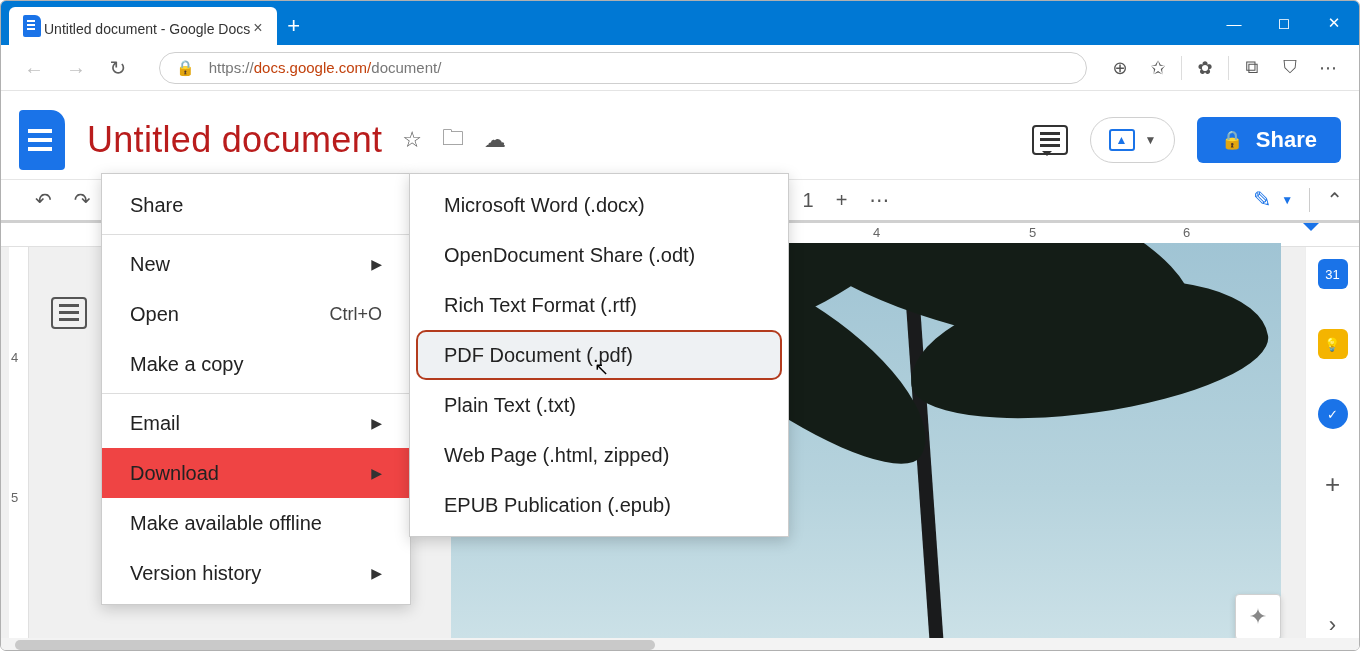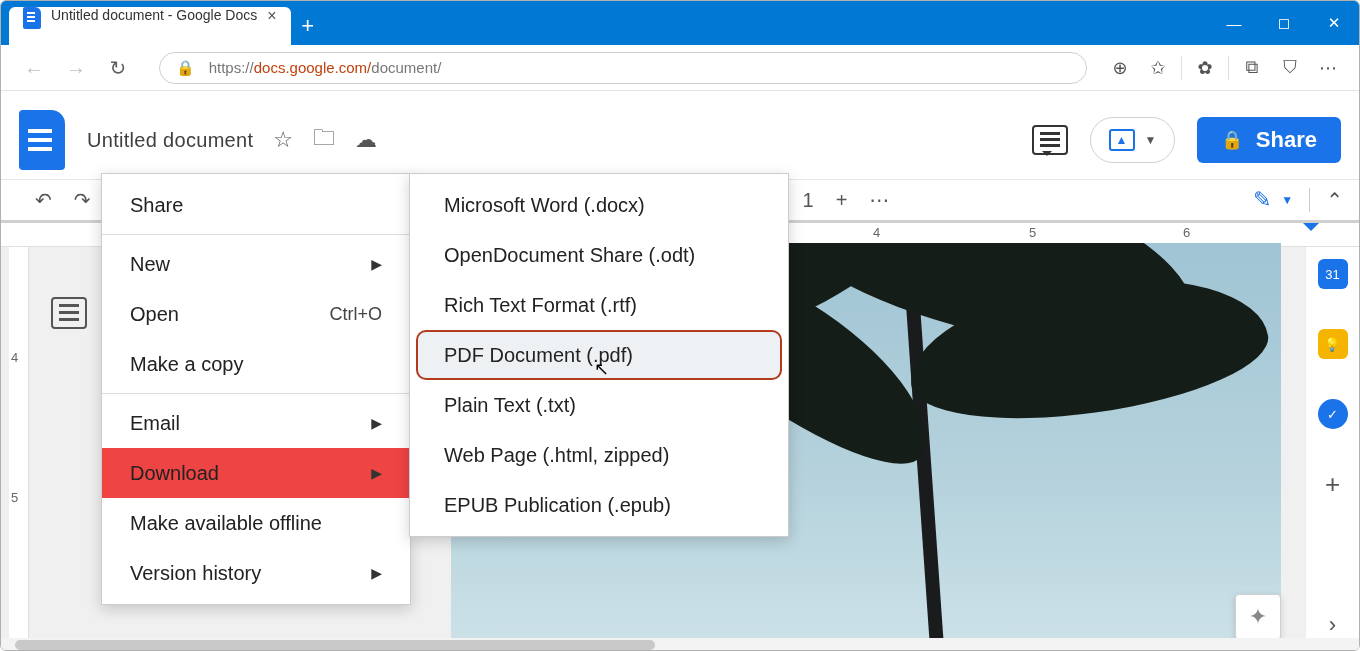--- a/index.html
+++ b/index.html
@@ -1,20 +1,20 @@
 <!DOCTYPE html>
 <html><head>
 <meta charset="utf-8">
 <style>
   * { box-sizing: border-box; font-family: "Segoe UI", Arial, sans-serif; }
   body { margin:0; width:1360px; height:651px; overflow:hidden; border:1px solid #b0b0b0; border-radius:6px; background:#fff; position:relative; }
 
   
   .brow-top { height:44px; background:#0078d4; display:flex; align-items:flex-end; }
-  .tab { margin-left:8px; height:38px; background:#fff; border-radius:6px 6px 0 0; display:flex; align-items:flex-start; padding:0 14px; gap:10px; min-width:260px; }
+  .tab { margin-left:8px; height:38px; background:#fff; border-radius:6px 6px 0 0; display:flex; align-items:flex-end; padding:8px 14px; gap:3px; min-width:260px; }
   .tab-favicon { width:18px; height:22px; background:#1a73e8; border-radius:2px 6px 2px 2px; position:relative; }
   .tab-favicon:before { content:""; position:absolute; left:4px; top:5px; height:2px; width:8px; background:#fff; box-shadow:0 4px 0 #fff,0 8px 0 #fff; }
   .tab-title { flex:1; font-size:14px; color:#333; white-space:nowrap; overflow:hidden; text-overflow:ellipsis; }
   .tab-close { font-size:16px; color:#555; }
   .new-tab-plus { width:34px; height:38px; color:#fff; font-size:22px; display:flex; align-items:center; justify-content:center; }
 
   .win-controls { margin-left:auto; display:flex; }
   .win-btn { width:50px; height:44px; color:#fff; font-size:15px; display:flex; align-items:center; justify-content:center; }
 
   .brow-addr { height:46px; background:#fff; display:flex; align-items:center; padding:0 14px; gap:4px; border-bottom:1px solid #e4e4e4; }
@@ -27,21 +27,21 @@
   .addr-icon { width:34px; height:34px; display:flex; align-items:center; justify-content:center; color:#555; font-size:18px; }
   .addr-sep { width:1px; height:24px; background:#ddd; margin:0 2px; }
 
   
   .docs-area { position:relative; height:calc(651px - 44px - 46px); }
   .docs-header { display:flex; align-items:center; padding:10px 18px 0 18px; height:88px; }
   .docs-logo { width:46px; height:60px; background:#1a73e8; border-radius:4px 14px 4px 4px; margin-right:22px; display:flex; flex-direction:column; justify-content:center; align-items:flex-start; padding-left:9px; gap:5px; }
   .docs-logo span { display:block; height:4px; width:24px; background:#fff; }
   .docs-title-block { display:flex; flex-direction:column; gap:0px; flex:1; }
   .title-row { display:flex; align-items:center; gap:20px; }
-  .doc-name { font-size:20px; color:#404040; letter-spacing:0.3px; }
+  .doc-name { font-size:36px; color:#b91c1c; letter-spacing:0.3px; }
   .title-icon { color:#555; font-size:22px; display:flex; }
 
   .menu-row { display:flex; gap:24px; margin-top:2px; margin-left:-6px; }
   .menu-item { font-size:21px; color:#222; padding:4px 6px 6px 6px; border-radius:4px; }
   .menu-item.active { background:#e6f0fc; color:#1a73e8; }
 
   .hdr-right { display:flex; align-items:center; gap:22px; margin-left:auto; }
   .comment-btn { width:36px; height:30px; border:2px solid #333; border-radius:4px; position:relative; }
   .comment-btn:before{content:"";position:absolute;left:6px;top:5px;height:3px;width:20px;background:#333;box-shadow:0 6px 0 #333,0 12px 0 #333;}
   .comment-btn:after{content:"";position:absolute;left:8px;bottom:-8px;width:0;height:0;border:5px solid transparent;border-top-color:#333;}

